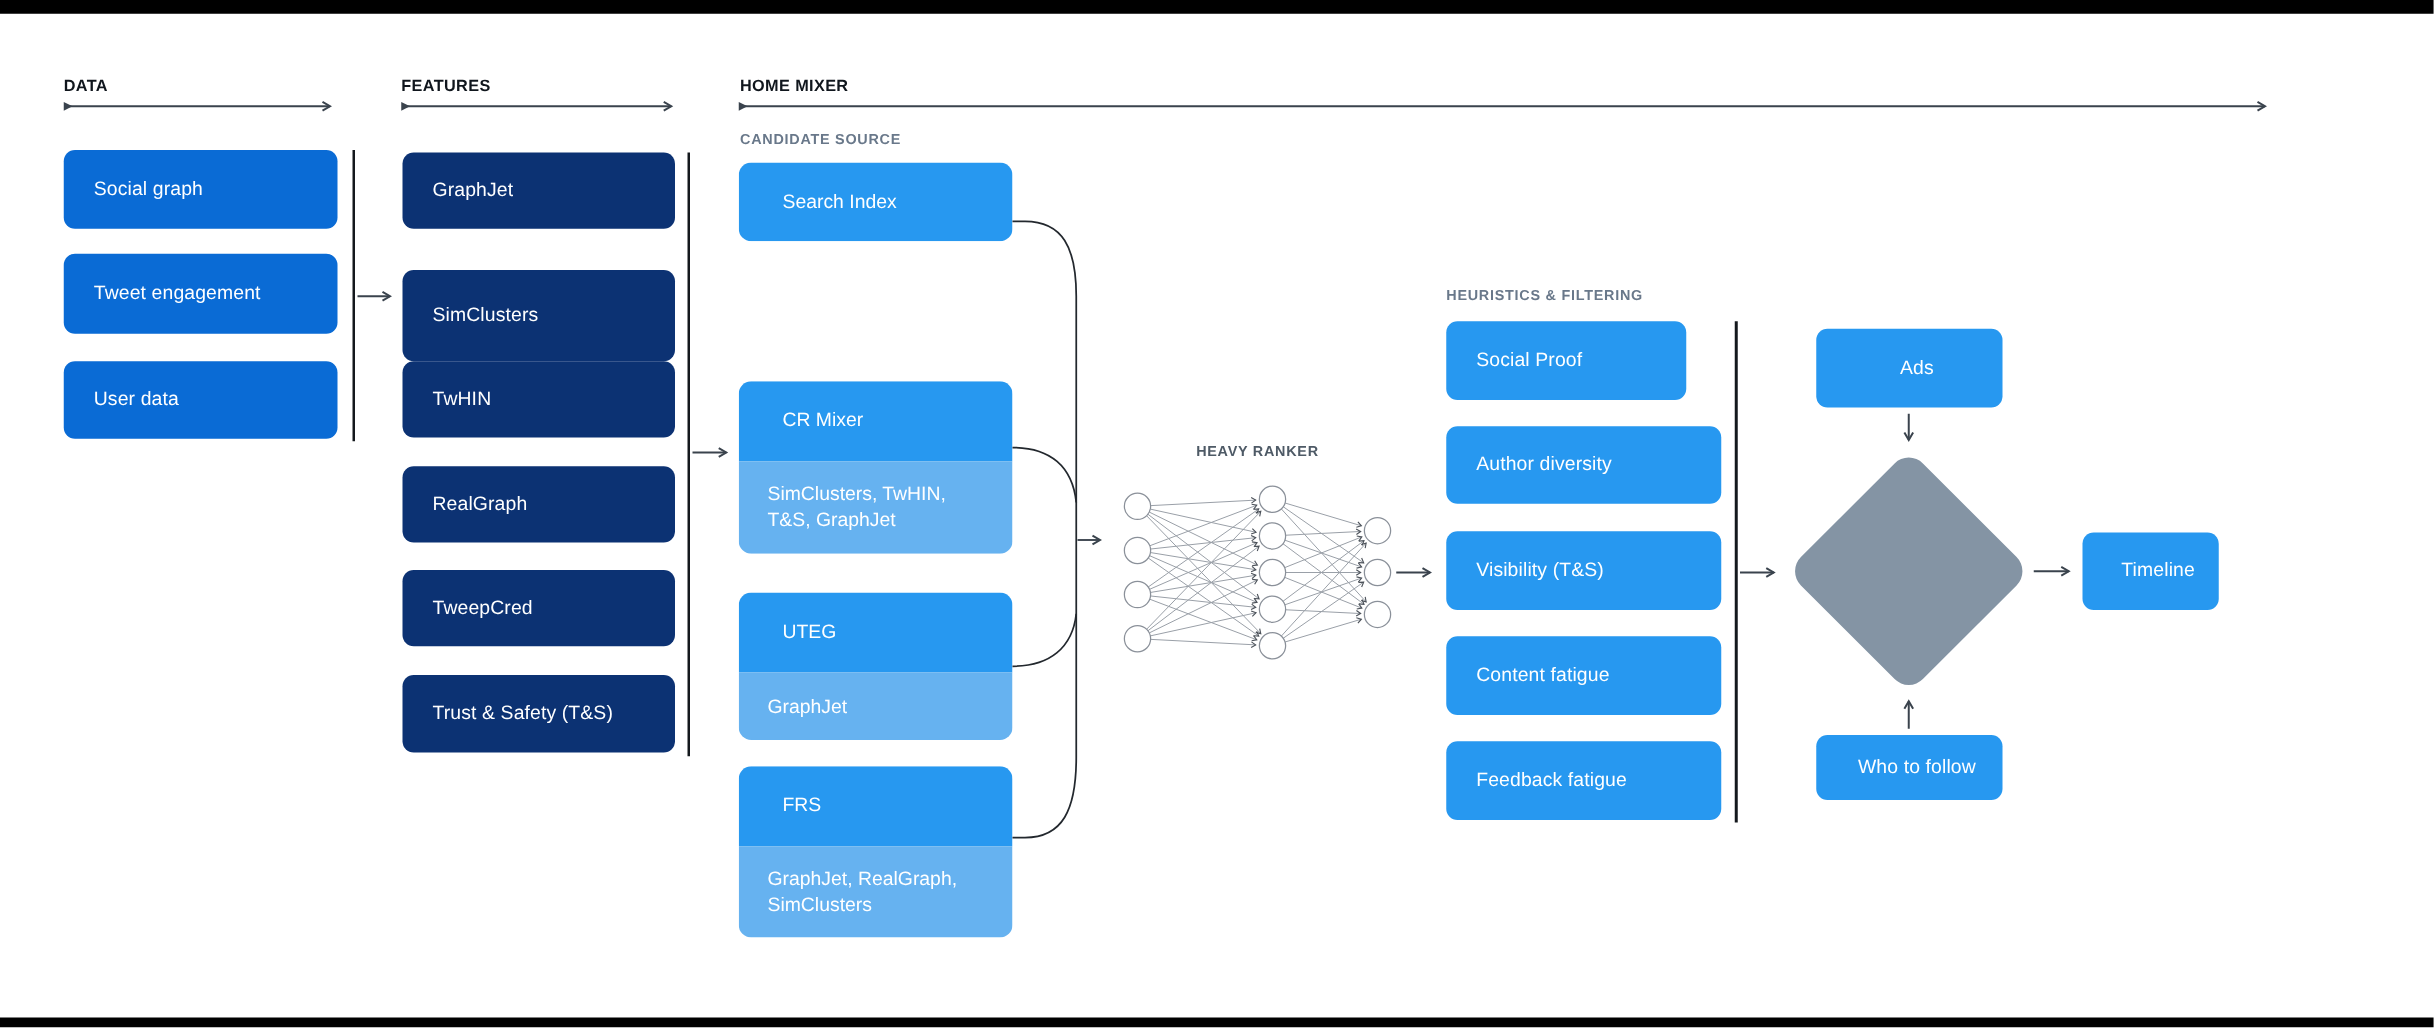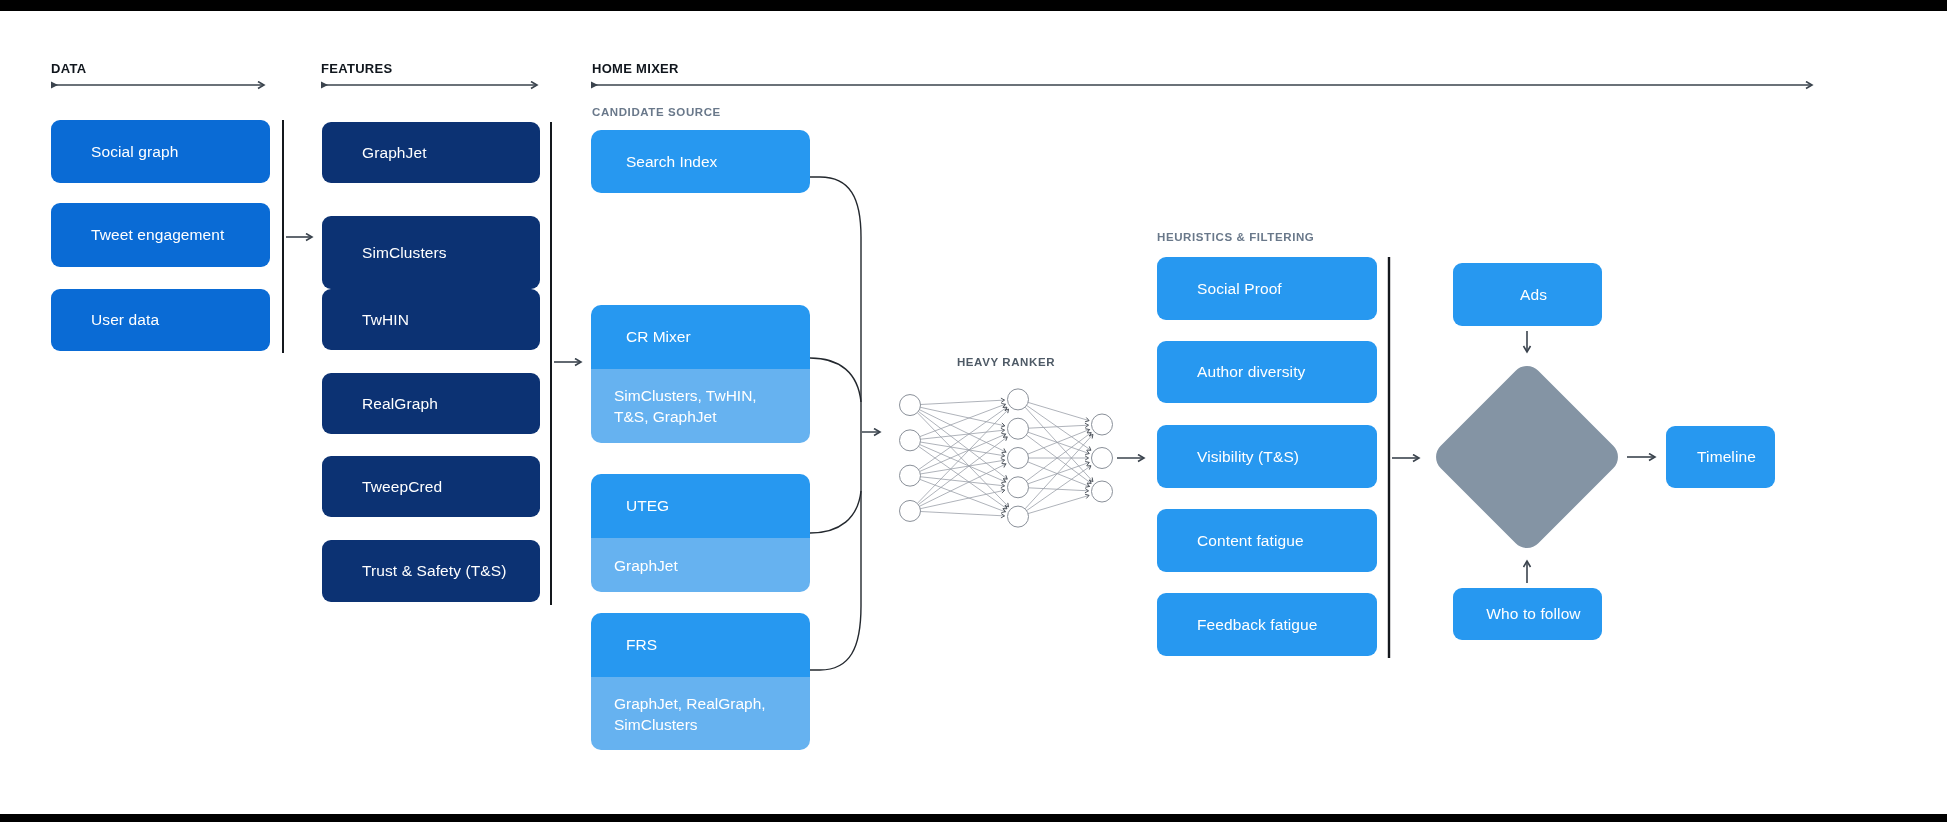--- a/index.html
+++ b/index.html
@@ -10,21 +10,21 @@
   .bar.bottom{top:814px;height:8px;}
 
   .col-title{position:absolute;font-size:13px;font-weight:700;color:#10161d;
              letter-spacing:.3px;white-space:nowrap;text-align:right;}
   .sub-title{position:absolute;font-size:11.5px;font-weight:600;color:#69788a;
              letter-spacing:.6px;white-space:nowrap;}
   .nn-title{position:absolute;font-size:11.5px;font-weight:600;color:#4e5a66;
             letter-spacing:.6px;text-align:center;}
 
   .box{position:absolute;border-radius:9px;color:#fff;display:flex;align-items:center;
-       box-sizing:border-box;padding-left:40px;font-size:15.5px;letter-spacing:.1px;}
+       box-sizing:border-box;padding-left:24px;font-size:15.5px;letter-spacing:.1px;}
   .box.data{background:var(--data-box);}
   .box.feature{background:var(--features-box);}
   .box.heur{background:var(--primary-box);}
   .box.out{background:var(--primary-box);justify-content:center;padding-left:12px;}
 
   .cand{position:absolute;border-radius:10px;overflow:hidden;color:#fff;width:219px;}
   .cand-top{background:var(--primary-box);display:flex;align-items:center;
             padding-left:35px;font-size:15.5px;}
   .cand-sub{background:var(--sub-box);display:flex;align-items:center;
             padding:0 26px 0 23px;font-size:15.5px;line-height:21px;box-sizing:border-box;}
@@ -66,21 +66,21 @@
 </div>
 <div class="cand" style="left:591px;top:474px">
   <div class="cand-top" style="height:64px">UTEG</div>
   <div class="cand-sub" style="height:54px">GraphJet</div>
 </div>
 <div class="cand" style="left:591px;top:613px">
   <div class="cand-top" style="height:64px">FRS</div>
   <div class="cand-sub" style="height:73px">GraphJet, RealGraph, SimClusters</div>
 </div>
 
-<div class="box heur" style="left:1157px;top:257px;width:220px;height:63px">Social Proof</div>
+<div class="box heur" style="left:1157px;top:257px;width:192px;height:63px">Social Proof</div>
 <div class="box heur" style="left:1157px;top:341px;width:220px;height:62px">Author diversity</div>
 <div class="box heur" style="left:1157px;top:425px;width:220px;height:63px">Visibility (T&amp;S)</div>
 <div class="box heur" style="left:1157px;top:509px;width:220px;height:63px">Content fatigue</div>
 <div class="box heur" style="left:1157px;top:593px;width:220px;height:63px">Feedback fatigue</div>
 
 <div class="box out" style="left:1453px;top:263px;width:149px;height:63px">Ads</div>
 <div class="box out" style="left:1453px;top:588px;width:149px;height:52px">Who to follow</div>
 <div class="box out" style="left:1666px;top:426px;width:109px;height:62px">Timeline</div>
 <div class="diamond-label" style="left:1477px;top:447px;width:100px">Mixing</div>
 

